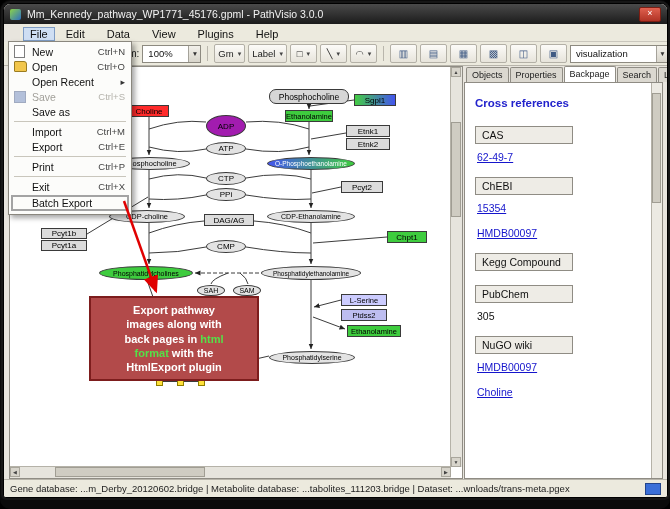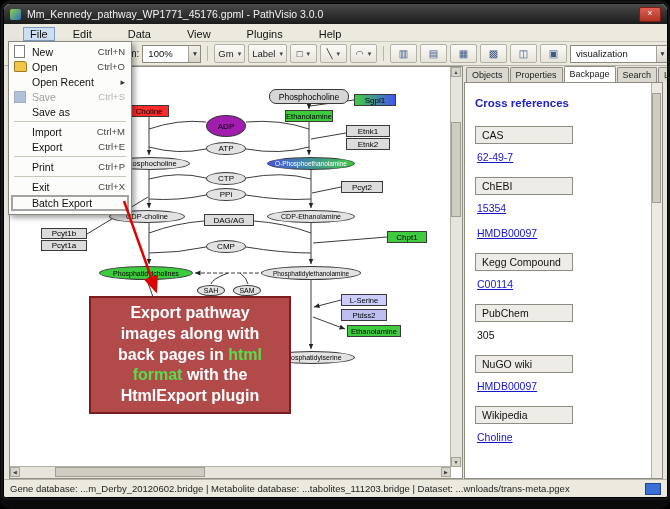--- a/index.html
+++ b/index.html
@@ -13,21 +13,21 @@
   .titlebar{position:absolute;top:0;left:0;right:0;height:20px;background:linear-gradient(#4a4a4a,#1b1b1b);
             display:flex;align-items:center;padding:0 6px;gap:6px;}
   .app-icon{width:11px;height:11px;border-radius:2px;background:linear-gradient(135deg,#8bd24a,#2e6fc2);flex:none;}
   .title-text{color:#f2f2f2;font-size:10.5px;white-space:nowrap;}
   .close-btn{margin-left:auto;width:20px;height:13px;background:linear-gradient(#e0604f,#b03325);
              border:1px solid #7c1d12;border-radius:2px;color:#fff;font-size:9px;line-height:11px;text-align:center;}
   .close-btn::after{content:"×";}
 
   .menubar{position:absolute;top:20px;left:16px;right:0;height:17px;background:#eceade;
            border-bottom:1px solid #c9c6bc;display:flex;align-items:flex-end;padding-left:3px;font-size:11px;}
-  .mb-item{padding:1px 18px;color:#111;}
+  .mb-item{padding:1px 11px;color:#111;}
   .mb-item.active{background:#cfdff3;border:1px solid #7e9cc4;padding:0 6px;}
 
   
   .toolbar{position:absolute;top:38px;left:0;right:0;height:23px;background:#eceade;
            border-bottom:1px solid #b7b4aa;display:flex;align-items:center;gap:3px;padding:0 5px;}
   .tsep{width:1px;height:15px;background:#b9b6ac;margin:0 3px;flex:none;}
   .tbtn{height:17px;min-width:19px;display:inline-flex;align-items:center;justify-content:center;gap:2px;
         border:1px solid #b3b0a6;background:linear-gradient(#fcfbf8,#e7e4db);border-radius:2px;
         font-size:9.5px;padding:0 3px;color:#222;flex:none;}
   .tb-glyph{font-size:10px;color:#3f5a84;}
@@ -47,22 +47,22 @@
   
   .main{position:absolute;top:61px;left:0;right:0;bottom:17px;}
   .canvas{position:absolute;left:5px;top:1px;width:452px;bottom:1px;background:#fff;border:1px solid #8f8c84;}
   #edges{position:absolute;left:0;top:0;width:439px;height:400px;}
   #nodes{position:absolute;left:0;top:0;right:11px;bottom:11px;}
   .pnode{position:absolute;border:1px solid #3a3a3a;display:flex;align-items:center;justify-content:center;
          overflow:hidden;white-space:nowrap;color:#000;box-sizing:border-box;z-index:3;}
   .pnode.ellipse{border-radius:50%;}
   .pnode.rounded{border-radius:7px;}
   .handle{position:absolute;width:5px;height:5px;background:#ffe13a;border:1px solid #8e7d00;z-index:6;}
-  .annotation{position:absolute;left:79px;top:229px;width:202px;border:2px solid #7d1d1d;color:#fff;
-              font-weight:bold;font-size:16px;line-height:1.3;text-align:center;padding:5px 24px;
+  .annotation{position:absolute;left:79px;top:229px;width:170px;border:2px solid #7d1d1d;color:#fff;
+              font-weight:bold;font-size:11px;line-height:1.3;text-align:center;padding:5px 24px;
               box-sizing:border-box;z-index:8;}
 
   
   .vscroll{position:absolute;top:0;right:0;bottom:11px;width:11px;background:#e6e4dd;border-left:1px solid #b5b2a8;}
   .hscroll{position:absolute;left:0;right:11px;bottom:0;height:11px;background:#e6e4dd;border-top:1px solid #b5b2a8;}
   .sb-btn{position:absolute;width:10px;height:10px;background:#d7d4cb;border:1px solid #a9a69c;
           display:flex;align-items:center;justify-content:center;font-size:5px;color:#444;box-sizing:border-box;}
   .sb-up{top:0;left:0;}  .sb-up::after{content:"▲";}
   .sb-down{bottom:0;left:0;} .sb-down::after{content:"▼";}
   .sb-left{left:0;top:0;}  .sb-left::after{content:"◀";}
@@ -294,24 +294,24 @@
             <span class="tab active">Backpage</span>
             <span class="tab">Search</span>
             <span class="tab">Legend</span>
           </div>
         <div class="side-content">
           <div class="xref-heading">Cross references</div>
           <div>
               <div class="xref-section"><div class="xref-head">CAS</div><div class="xref-link">62-49-7</div></div>
               <div class="xref-section"><div class="xref-head">ChEBI</div><div class="xref-link">15354</div></div>
               <div class="xref-section"><div class="xref-link">HMDB00097</div></div>
-              <div class="xref-section"><div class="xref-head">Kegg Compound</div><div class="xref-link">C00114</div></div>
+              <div class="xref-section"><div class="xref-head">Kegg Compound</div></div>
               <div class="xref-section"><div class="xref-head">PubChem</div><div class="xref-value">305</div></div>
               <div class="xref-section"><div class="xref-head">NuGO wiki</div><div class="xref-link">HMDB00097</div></div>
-              <div class="xref-section"><div class="xref-head">Wikipedia</div><div class="xref-link">Choline</div></div>
+              <div class="xref-section"><div class="xref-link">Choline</div></div>
             </div>
 
         </div>
         <div class="side-scroll">
           <span class="sb-thumb"></span>
         </div>
       </div>
 
     </div>
 

